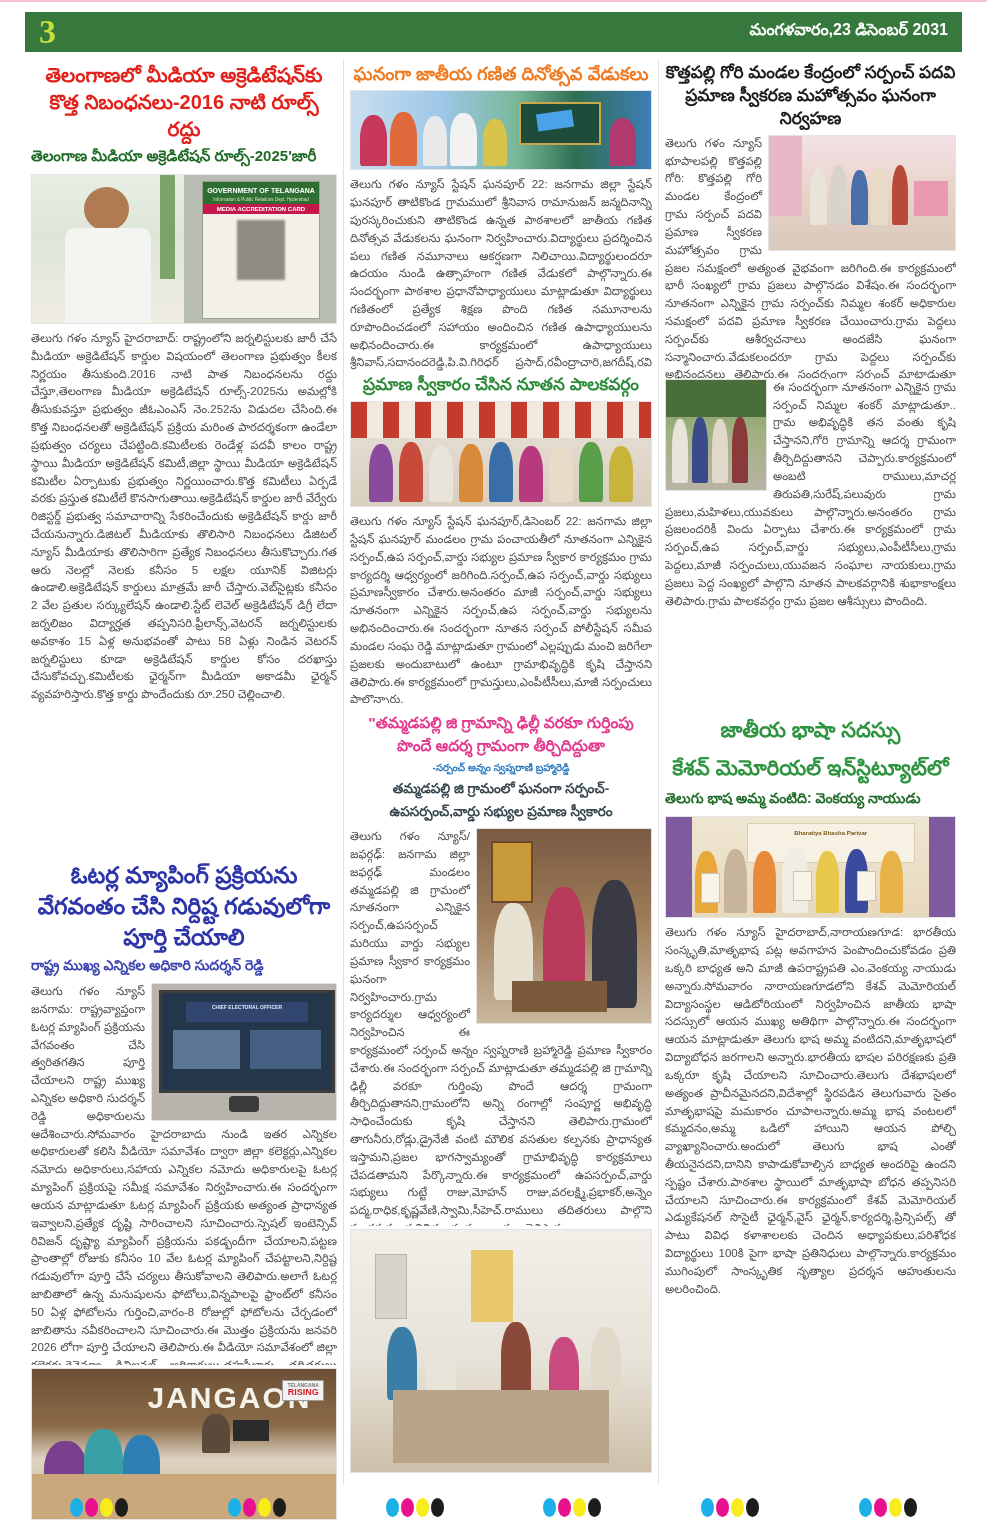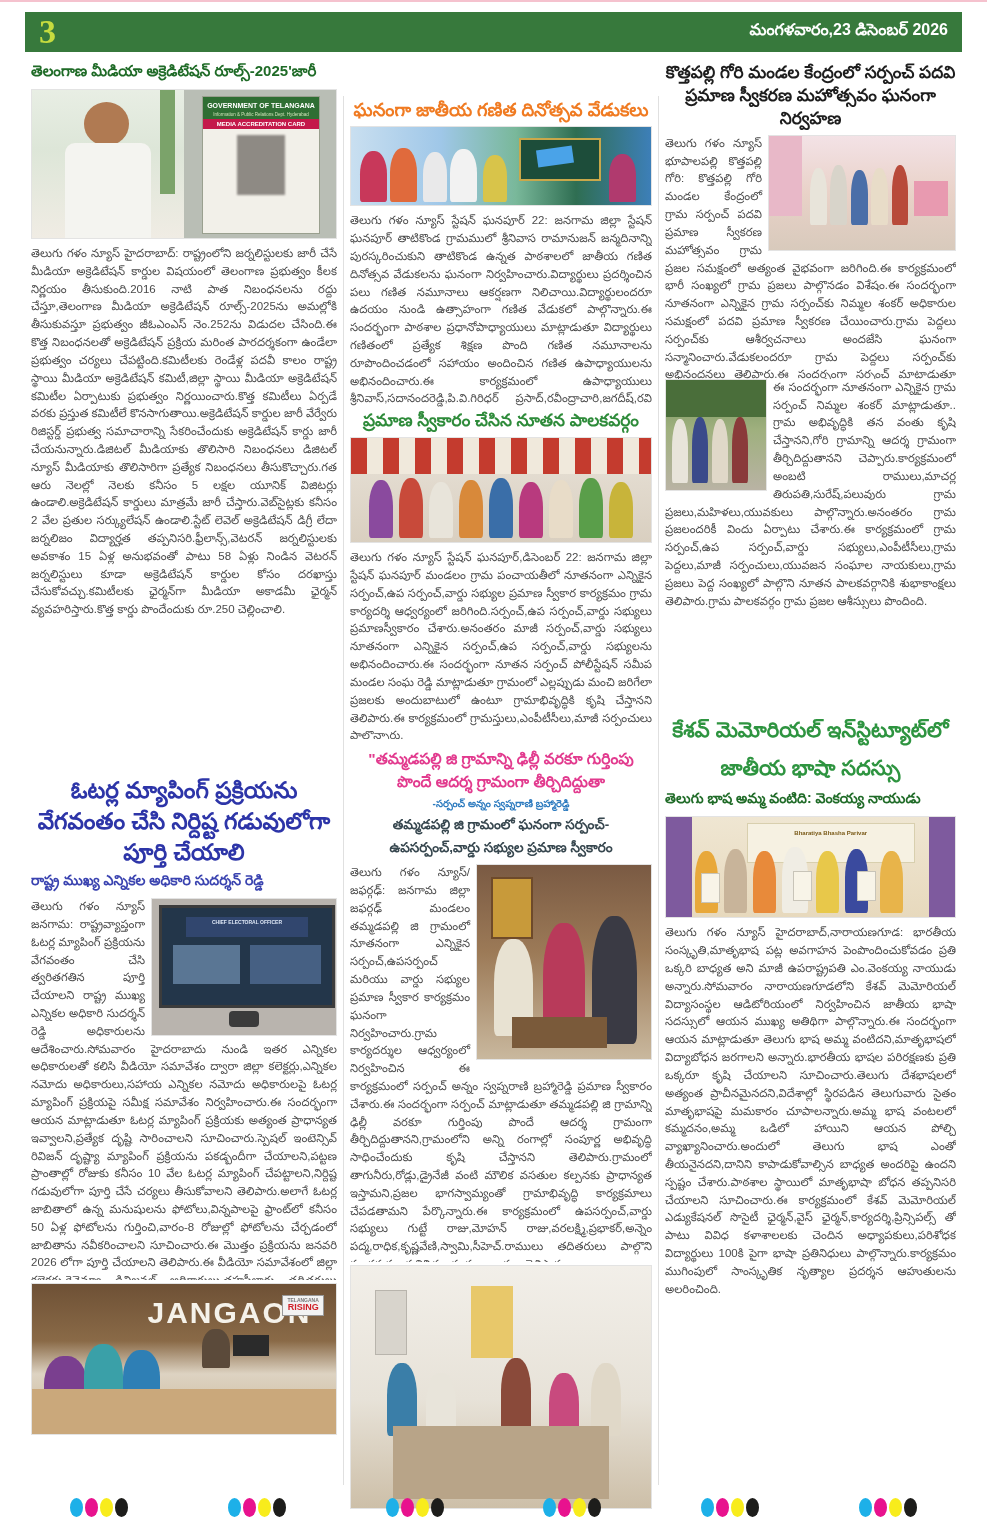--- a/index.html
+++ b/index.html
@@ -6,21 +6,21 @@
   body{font-family:"Liberation Sans","DejaVu Sans",sans-serif;}
   .page{position:relative;width:987px;height:1525px;background:#fff;overflow:hidden;border-top:2px solid #f5c2ce;}
   
   .topbar{position:absolute;left:25px;top:10px;width:937px;height:40px;background:#37793c;display:flex;align-items:center;justify-content:space-between;padding:0 14px;box-sizing:border-box;}
   .pagenum{color:#c6dc3f;font-size:34px;font-weight:bold;font-family:"Liberation Serif","DejaVu Serif",serif;line-height:1;}
   .pagedate{color:#ffffff;font-size:16px;font-weight:bold;}
   
   .cols{position:absolute;left:25px;top:58px;width:937px;height:1425px;display:flex;}
   .col{box-sizing:border-box;padding:0 6px;}
   .col-left{width:318px;}
-  .col-mid{width:316px;border-left:1px solid #e0e0e0;border-right:1px solid #e0e0e0;margin-top:36px;}
+  .col-mid{width:316px;border-left:1px solid #e0e0e0;border-right:1px solid #e0e0e0;}
   .col-right{width:303px;}
   
   .hl{font-weight:bold;text-align:center;line-height:1.35;margin:2px 0 4px 0;}
   .hl-red{color:#e3211b;font-size:20px;}
   .hl-blue{color:#2d35a8;font-size:23px;}
   .hl-black{color:#1d1d1d;font-size:17px;}
   .hl-orange{color:#f07b22;font-size:18px;}
   .hl-green{color:#2e8b3a;font-size:17px;}
   .hl-green-big{color:#2e9440;font-size:21px;line-height:1.8;}
   .sub{font-weight:bold;text-align:left;margin:2px 0 6px 0;}
@@ -83,27 +83,28 @@
   .dot{width:13px;height:19px;border-radius:50%;}
   .clearfix::after{content:"";display:block;clear:both;}
 </style>
 </head>
 <body>
 
 <div class="page">
 
   <div class="topbar">
     <span class="pagenum">3</span>
-    <span class="pagedate">మంగళవారం,23 డిసెంబర్ 2026</span>
+    <span class="pagedate">మంగళవారం,23 డిసెంబర్ 2031</span>
   </div>
 
   <div class="cols">
 
     <div class="col col-left">
 
+      <div class="hl hl-red">తెలంగాణలో మీడియా అక్రెడిటేషన్‌కు కొత్త నిబంధనలు-2016 నాటి రూల్స్ రద్దు</div>
       <div class="sub sub-green">తెలంగాణ మీడియా అక్రెడిటేషన్ రూల్స్-2025'జారీ</div>
 
       <div class="ph ph-full ph-cm">
         <div class="half1">
           <div class="blob" style="left:34%;top:8%;width:30%;height:30%;background:#b07a52;"></div>
           <div class="rect" style="left:22%;top:36%;width:56%;height:64%;background:#f4f4f0;border-radius:10px 10px 0 0;"></div>
           <div class="rect" style="left:84%;top:0;width:10%;height:70%;background:#7ba36a;"></div>
         </div>
         <div class="half2">
           <div class="idcard">
@@ -239,22 +240,22 @@
           <div class="rect" style="left:0;top:0;width:100%;height:34%;background:#4a6e3a;"></div>
           <div class="person" style="left:6%;top:36%;width:16%;height:58%;background:#e8e4da;"></div>
           <div class="person" style="left:26%;top:34%;width:16%;height:60%;background:#3a4a8a;"></div>
           <div class="person" style="left:46%;top:36%;width:16%;height:58%;background:#e0d8c8;"></div>
           <div class="person" style="left:66%;top:34%;width:16%;height:60%;background:#8a3a3a;"></div>
         </div>
         <span class="body-text">ఈ సందర్భంగా నూతనంగా ఎన్నికైన గ్రామ సర్పంచ్ నిమ్మల శంకర్ మాట్లాడుతూ.. గ్రామ అభివృద్ధికి తన వంతు కృషి చేస్తానని,గోరి గ్రామాన్ని ఆదర్శ గ్రామంగా తీర్చిదిద్దుతానని చెప్పారు.కార్యక్రమంలో అంబటి రాములు,మాచర్ల తిరుపతి,సురేష్,పలువురు గ్రామ ప్రజలు,మహిళలు,యువకులు పాల్గొన్నారు.అనంతరం గ్రామ ప్రజలందరికీ విందు ఏర్పాటు చేశారు.ఈ కార్యక్రమంలో గ్రామ సర్పంచ్,ఉప సర్పంచ్,వార్డు సభ్యులు,ఎంపీటీసీలు,గ్రామ పెద్దలు,మాజీ సర్పంచులు,యువజన సంఘాల నాయకులు,గ్రామ ప్రజలు పెద్ద సంఖ్యలో పాల్గొని నూతన పాలకవర్గానికి శుభాకాంక్షలు తెలిపారు.గ్రామ పాలకవర్గం గ్రామ ప్రజల ఆశీస్సులు పొందింది.</span>
       </div>
 
       <div class="hl hl-green-big">
+        <div>జాతీయ భాషా సదస్సు</div>
         <div>కేశవ్ మెమోరియల్ ఇన్‌స్టిట్యూట్‌లో</div>
-        <div>జాతీయ భాషా సదస్సు</div>
       </div>
       <div class="sub sub-dgreen">తెలుగు భాష అమ్మ వంటిది: వెంకయ్య నాయుడు</div>
 
       <div class="ph ph-full ph-stage">
         <div class="drape" style="left:0;"></div>
         <div class="drape" style="right:0;"></div>
         <div class="stage-banner">Bharatiya Bhasha Parivar</div>
         <div class="person" style="left:10%;top:34%;width:8%;height:62%;background:#e8a83a;"></div>
         <div class="person" style="left:20%;top:32%;width:8%;height:64%;background:#c8b49a;"></div>
         <div class="person" style="left:30%;top:34%;width:8%;height:62%;background:#e88a3a;"></div>

